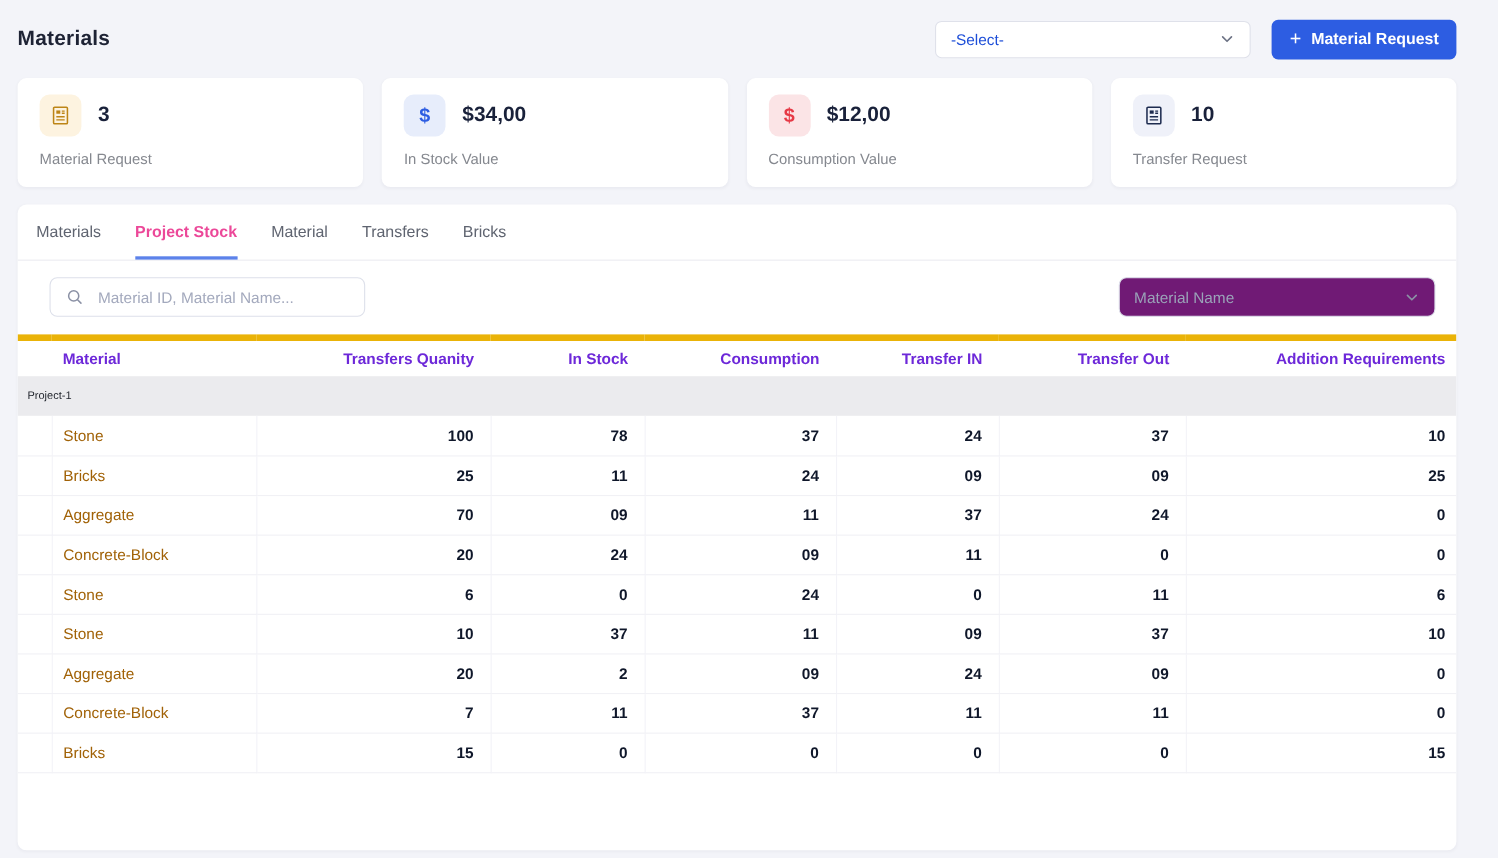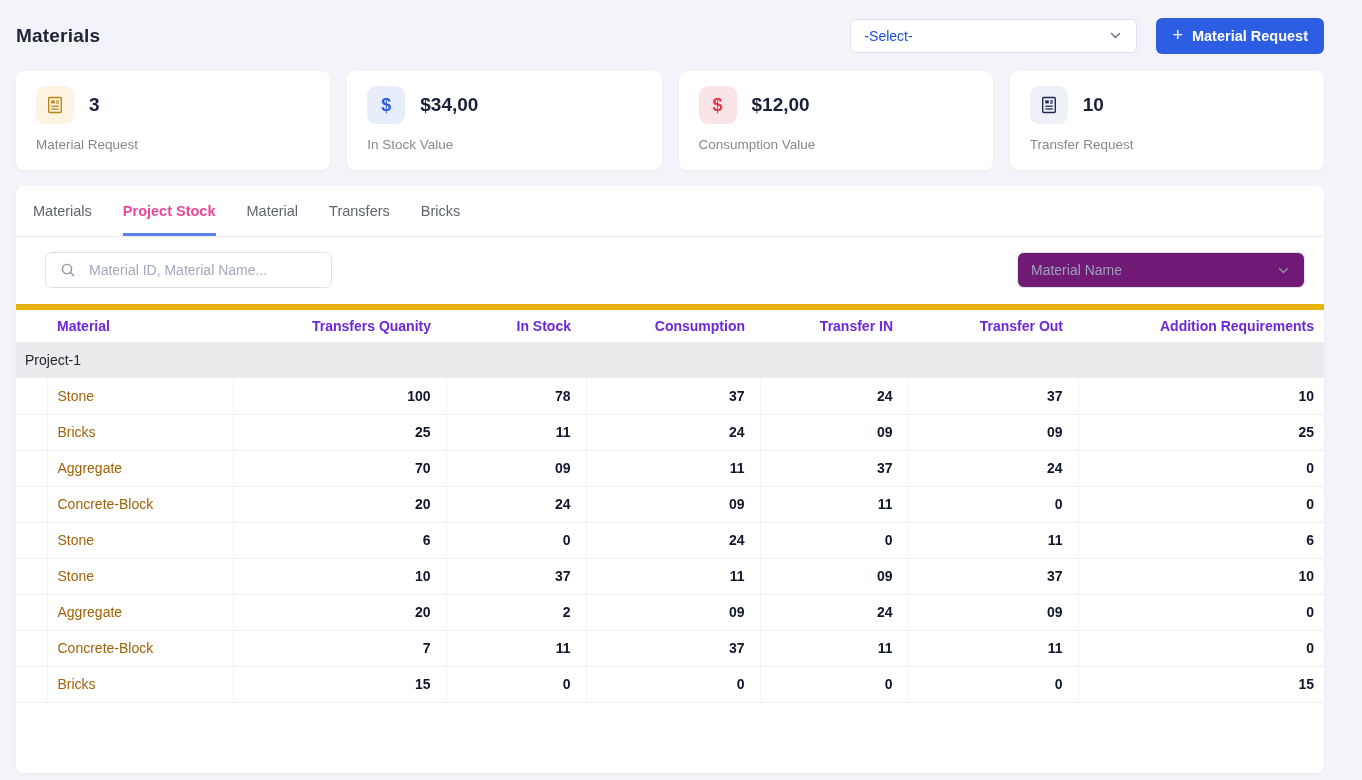--- a/index.html
+++ b/index.html
@@ -133,21 +133,21 @@
     border-top: 6px solid #eab308;
     white-space: nowrap;
   }
   thead th.h-left { text-align: left; padding-left: 10px; }
   thead th.h-right { text-align: right; padding-right: 15px; }
   thead th.h-last { padding-right: 10px; }
   tr.group-row td {
     background: #ebebee;
     height: 36px;
     padding-left: 9px;
-    font-size: 14px; color: #22262e;
+    font-size: 10px; color: #22262e;
   }
   tr.data-row td {
     height: 36px;
     border-bottom: 1px solid #f1f1f5;
     font-size: 14px;
     white-space: nowrap;
   }
   tr.data-row td:not(:last-child) { border-right: 1px solid #f3f3f8; }
   td.mat-cell { padding-left: 10px; color: #a16207; }
   td.num-cell {

